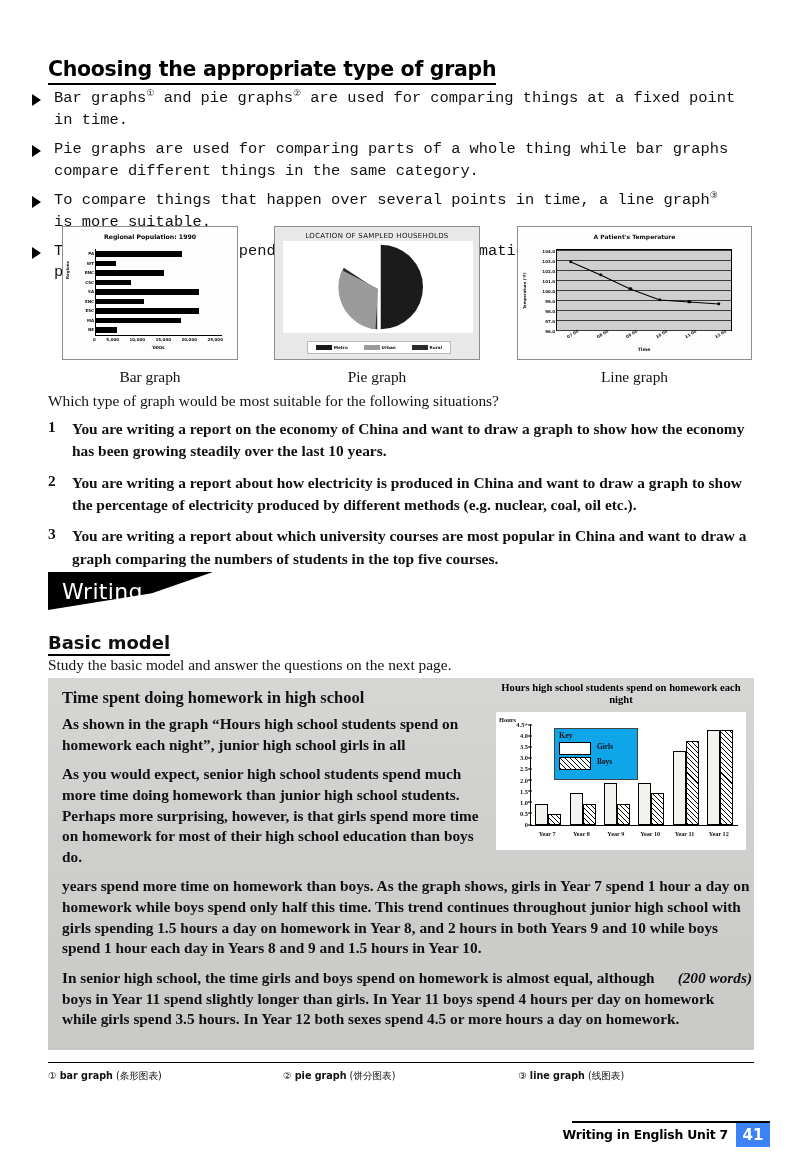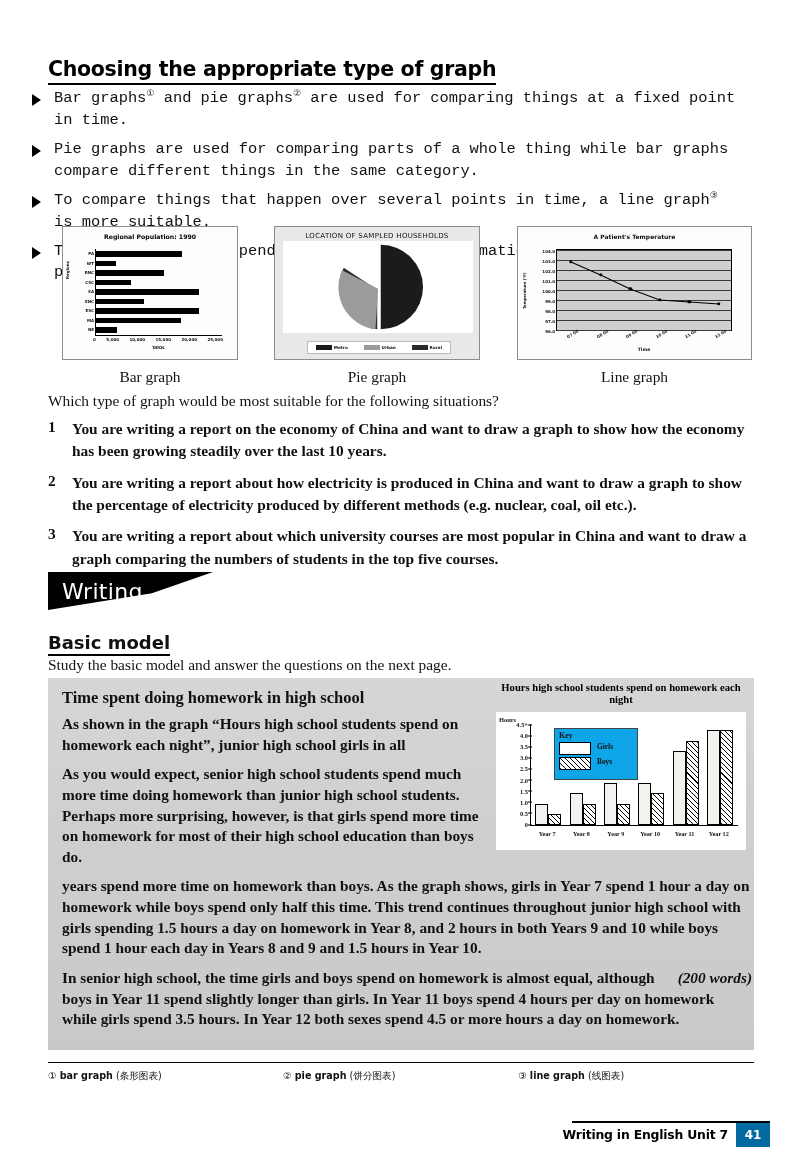--- a/index.html
+++ b/index.html
@@ -506,25 +506,25 @@
   }
   .footer-title {
     font-family: "DejaVu Sans", sans-serif;
     font-weight: bold;
     font-size: 12.4px;
     padding: 4px 8px 0 0;
     color: #000;
     letter-spacing: -0.2px;
   }
   .footer-page {
-    background: #0369a1;
+    background: #3b82f6;
     color: #fff;
     font-family: "DejaVu Sans", sans-serif;
     font-weight: bold;
-    font-size: 12px;
+    font-size: 15px;
     width: 34px;
     display: flex;
     align-items: center;
     justify-content: center;
   }
 </style>
 </head>
 <body>
 
 <div class="page">

